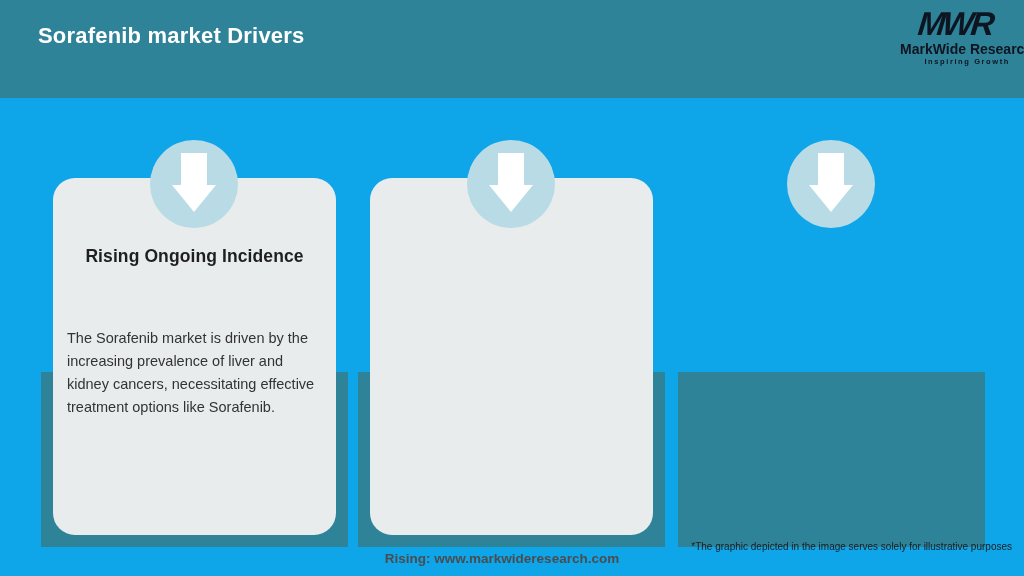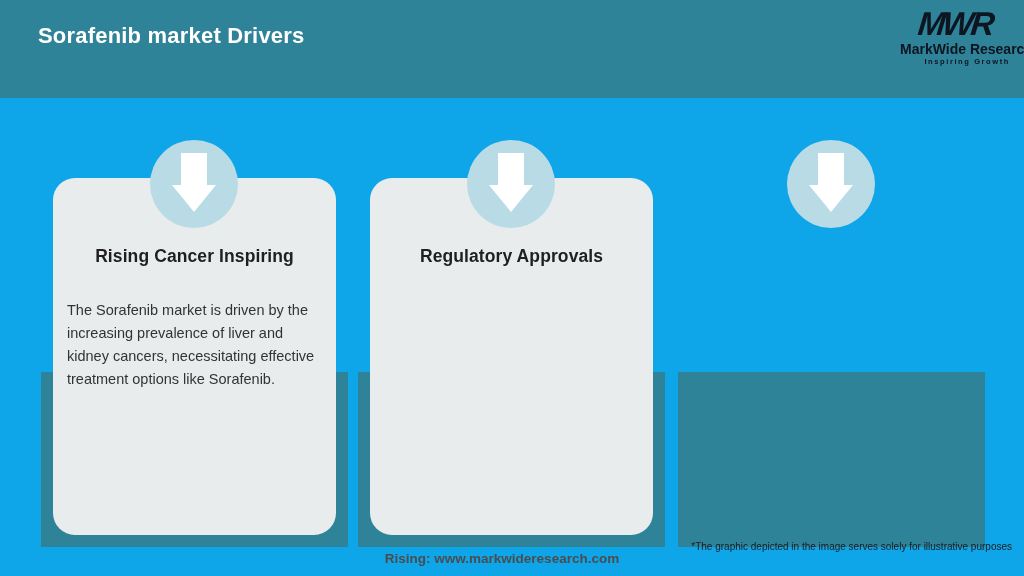--- a/index.html
+++ b/index.html
@@ -76,21 +76,21 @@
     padding: 68px 14px 0;
   }
   .card-title {
     font-size: 17.5px;
     font-weight: bold;
     text-align: center;
     color: var(--title-text, #1f1f1f);
     letter-spacing: 0.1px;
   }
   .card-desc {
-    margin-top: 32px;
+    margin-top: 60px;
     font-size: 14.5px;
     line-height: 23px;
     color: var(--body-text, #333333);
     text-align: left;
   }
   .badge {
     position: absolute;
     top: 140px;
     width: 88px; height: 88px;
     border-radius: 50%;
@@ -127,32 +127,31 @@
     <div class="page-title">Sorafenib market Drivers</div>
     <div class="logo">
       <div class="logo-monogram">MWR</div>
       <div class="logo-name">MarkWide Research</div>
       <div class="logo-tagline">Inspiring Growth</div>
     </div>
   </div>
 
   <div class="backdrop" style="left:41px"></div>
   <div class="card" style="left:53px">
-    <div class="card-title">Rising Cancer Inspiring</div>
+    <div class="card-title">Rising Ongoing Incidence</div>
     <div class="card-desc">The Sorafenib market is driven by the increasing prevalence of liver and kidney cancers, necessitating effective treatment options like Sorafenib.</div>
   </div>
   <div class="badge" style="left:150px">
     <svg width="44" height="60" viewBox="0 0 44 60">
       <polygon points="9,0 35,0 35,32 44,32 22,59 0,32 9,32" fill="#ffffff"></polygon>
     </svg>
   </div>
 
   <div class="backdrop" style="left:358px"></div>
   <div class="card" style="left:370px">
-    <div class="card-title">Regulatory Approvals</div>
   </div>
   <div class="badge" style="left:467px">
     <svg width="44" height="60" viewBox="0 0 44 60">
       <polygon points="9,0 35,0 35,32 44,32 22,59 0,32 9,32" fill="#ffffff"></polygon>
     </svg>
   </div>
 
   <div class="backdrop" style="left:678px"></div>
   <div class="badge" style="left:787px">
     <svg width="44" height="60" viewBox="0 0 44 60">

